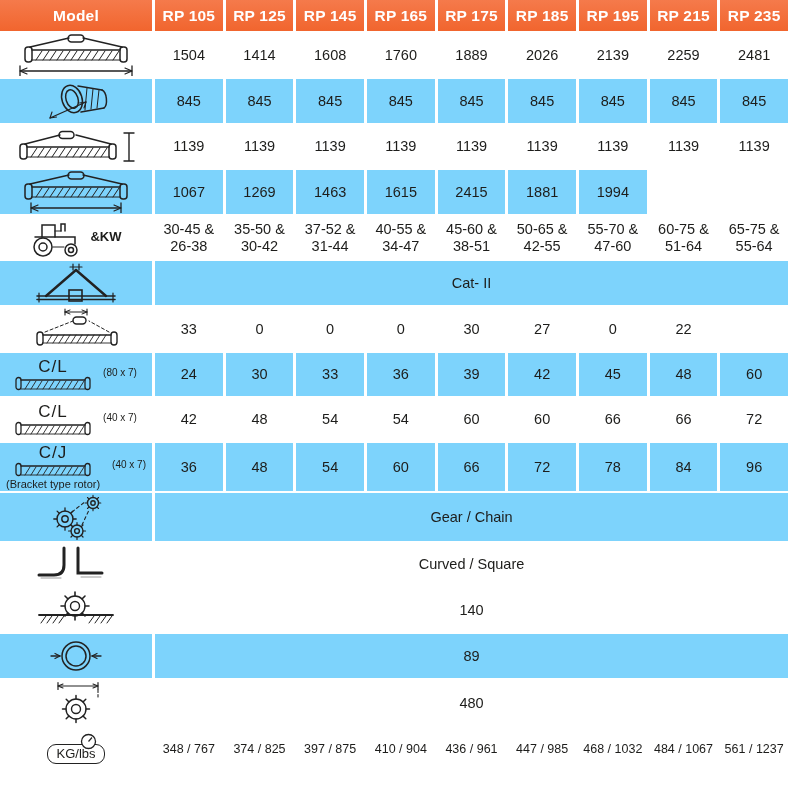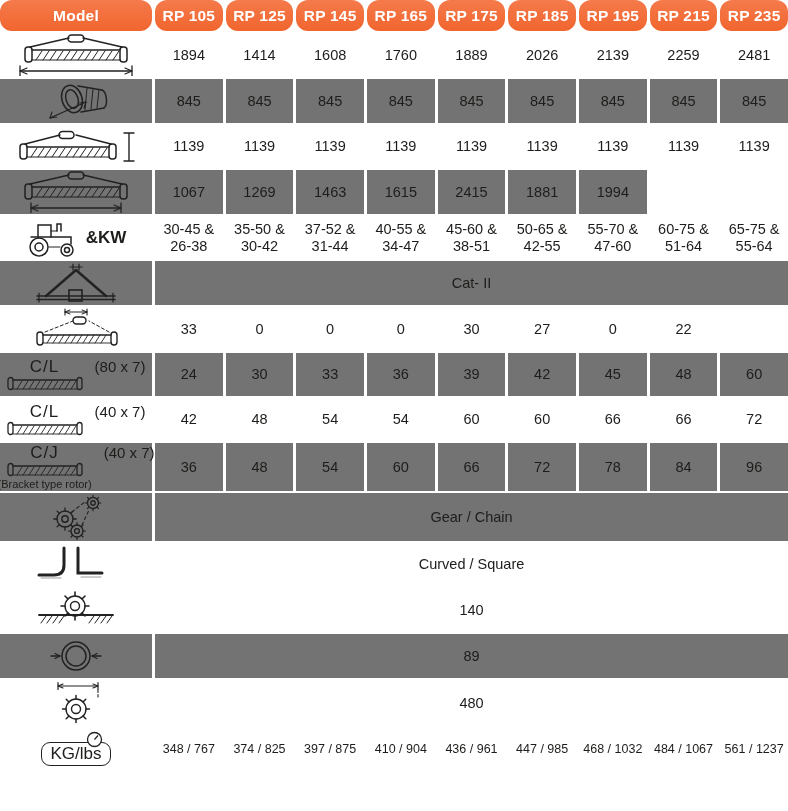--- a/index.html
+++ b/index.html
@@ -2,41 +2,41 @@
 <html><head>
 <meta charset="utf-8">
 <style>
   html,body{margin:0;padding:0;background:#ffffff;}
   body{width:788px;font-family:"Liberation Sans",sans-serif;color:#1d1d1b;}
   #spec-table{width:788px;}
   .grid{display:grid;grid-template-columns:152px repeat(9,1fr);column-gap:3px;margin-bottom:2px;}
   .header .cell{
     height:31px;display:flex;align-items:center;justify-content:center;
     background:linear-gradient(180deg,#f57a4b 0%,#f1652e 100%);
-    color:#fff;font-weight:bold;font-size:15.5px;letter-spacing:.2px;border-radius:12px;
+    color:#fff;font-weight:bold;font-size:15.5px;letter-spacing:.2px;
   }
   .trow .cell{
     min-height:41px;display:flex;align-items:center;justify-content:center;
     text-align:center;font-size:14.5px;line-height:1.15;white-space:pre-line;
     background:#ffffff;
   }
-  .trow.alt .cell{background:#737373;}
+  .trow.alt .cell{background:#7dd3fc;}
   .span-cell{grid-column:2 / -1;}
   .cell.tight{font-size:12.5px;}
   .icon-cell{padding:1px 0;}
   .icon-cell svg{display:block;}
-  .kw-label{font-size:17px;margin-left:4px;font-weight:bold;}
-  .blade-wrap{display:flex;align-items:flex-start;}
+  .kw-label{font-size:13px;margin-left:4px;font-weight:bold;}
+  .blade-wrap{display:flex;align-items:center;}
   .blade-col{display:flex;flex-direction:column;align-items:center;line-height:1;}
   .blade-code{font-size:17px;letter-spacing:1px;margin-bottom:1px;}
-  .blade-note{font-size:15px;margin-left:12px;margin-bottom:4px;white-space:nowrap;}
+  .blade-note{font-size:10px;margin-left:12px;margin-bottom:4px;white-space:nowrap;}
   .blade-sub{font-size:11px;margin-top:1px;white-space:nowrap;}
   .kg-badge{
     position:relative;border:1.7px solid #222;border-radius:9px;
-    padding:2px 8px 3px;font-size:17px;background:#fff;margin-top:9px;line-height:1;
+    padding:2px 8px 3px;font-size:13px;background:#fff;margin-top:9px;line-height:1;
   }
   .kg-badge svg{position:absolute;top:-12px;right:7px;}
 </style>
 </head>
 <body>
 
 <div id="spec-table">
     <div class="grid header">
       <div class="cell">Model</div>
       <div class="cell">RP 105</div>
@@ -54,21 +54,21 @@
           <rect x="8" y="13" width="7" height="15" rx="3"></rect>
           <rect x="103" y="13" width="7" height="15" rx="3"></rect>
           <path d="M15 16 H103"></path>
           <path d="M15 26 H103" stroke-width="1"></path>
           <path d="M19 26 l6 -9 M26 26 l6 -9 M33 26 l6 -9 M40 26 l6 -9 M47 26 l6 -9 M54 26 l6 -9 M61 26 l6 -9 M68 26 l6 -9 M75 26 l6 -9 M82 26 l6 -9 M89 26 l6 -9 M96 26 l6 -9" stroke-width="1"></path>
           <path d="M13 13 L52 4 M105 13 L66 4"></path>
           <rect x="51" y="1" width="16" height="7" rx="3.5"></rect>
           <path d="M3 37 H115 M3 32 V42 M115 32 V42" stroke-width="1.3"></path>
           <path d="M3 37 l7 -3 M3 37 l7 3 M115 37 l-7 -3 M115 37 l-7 3" stroke-width="1.2"></path>
         </svg></div>
-      <div class="cell val">1894</div>
+      <div class="cell val">1504</div>
       <div class="cell val">1414</div>
       <div class="cell val">1608</div>
       <div class="cell val">1760</div>
       <div class="cell val">1889</div>
       <div class="cell val">2026</div>
       <div class="cell val">2139</div>
       <div class="cell val">2259</div>
       <div class="cell val">2481</div>
     </div>
     <div class="grid trow alt">

